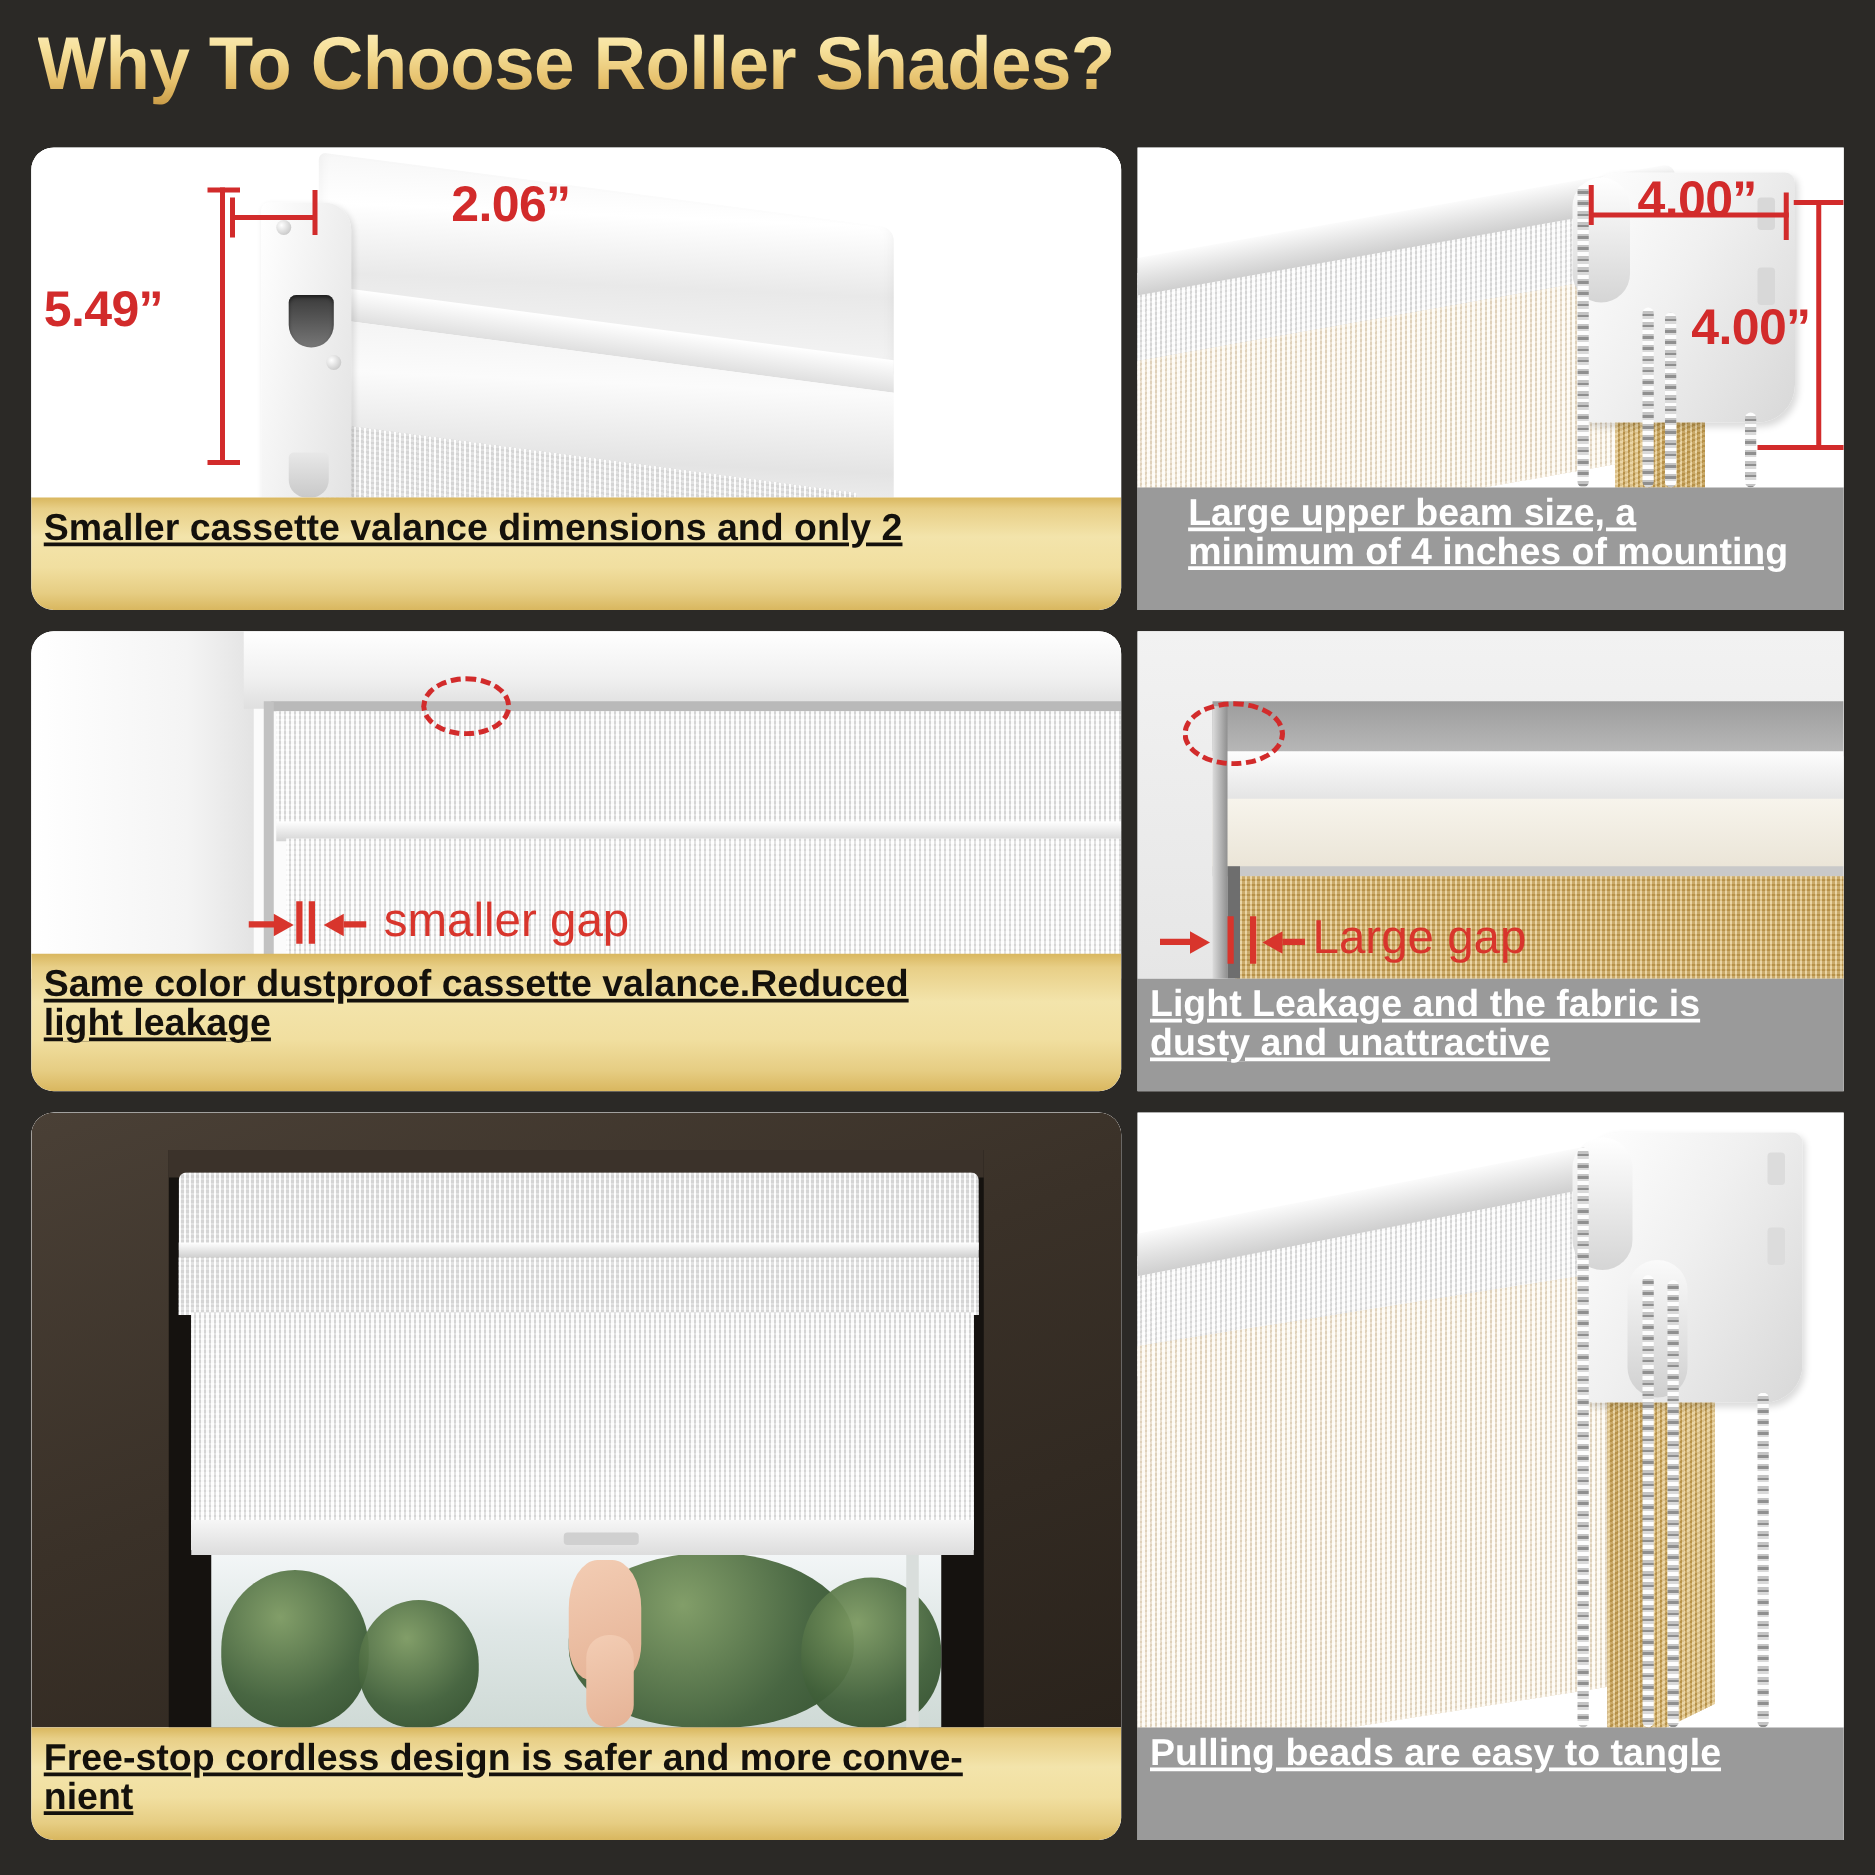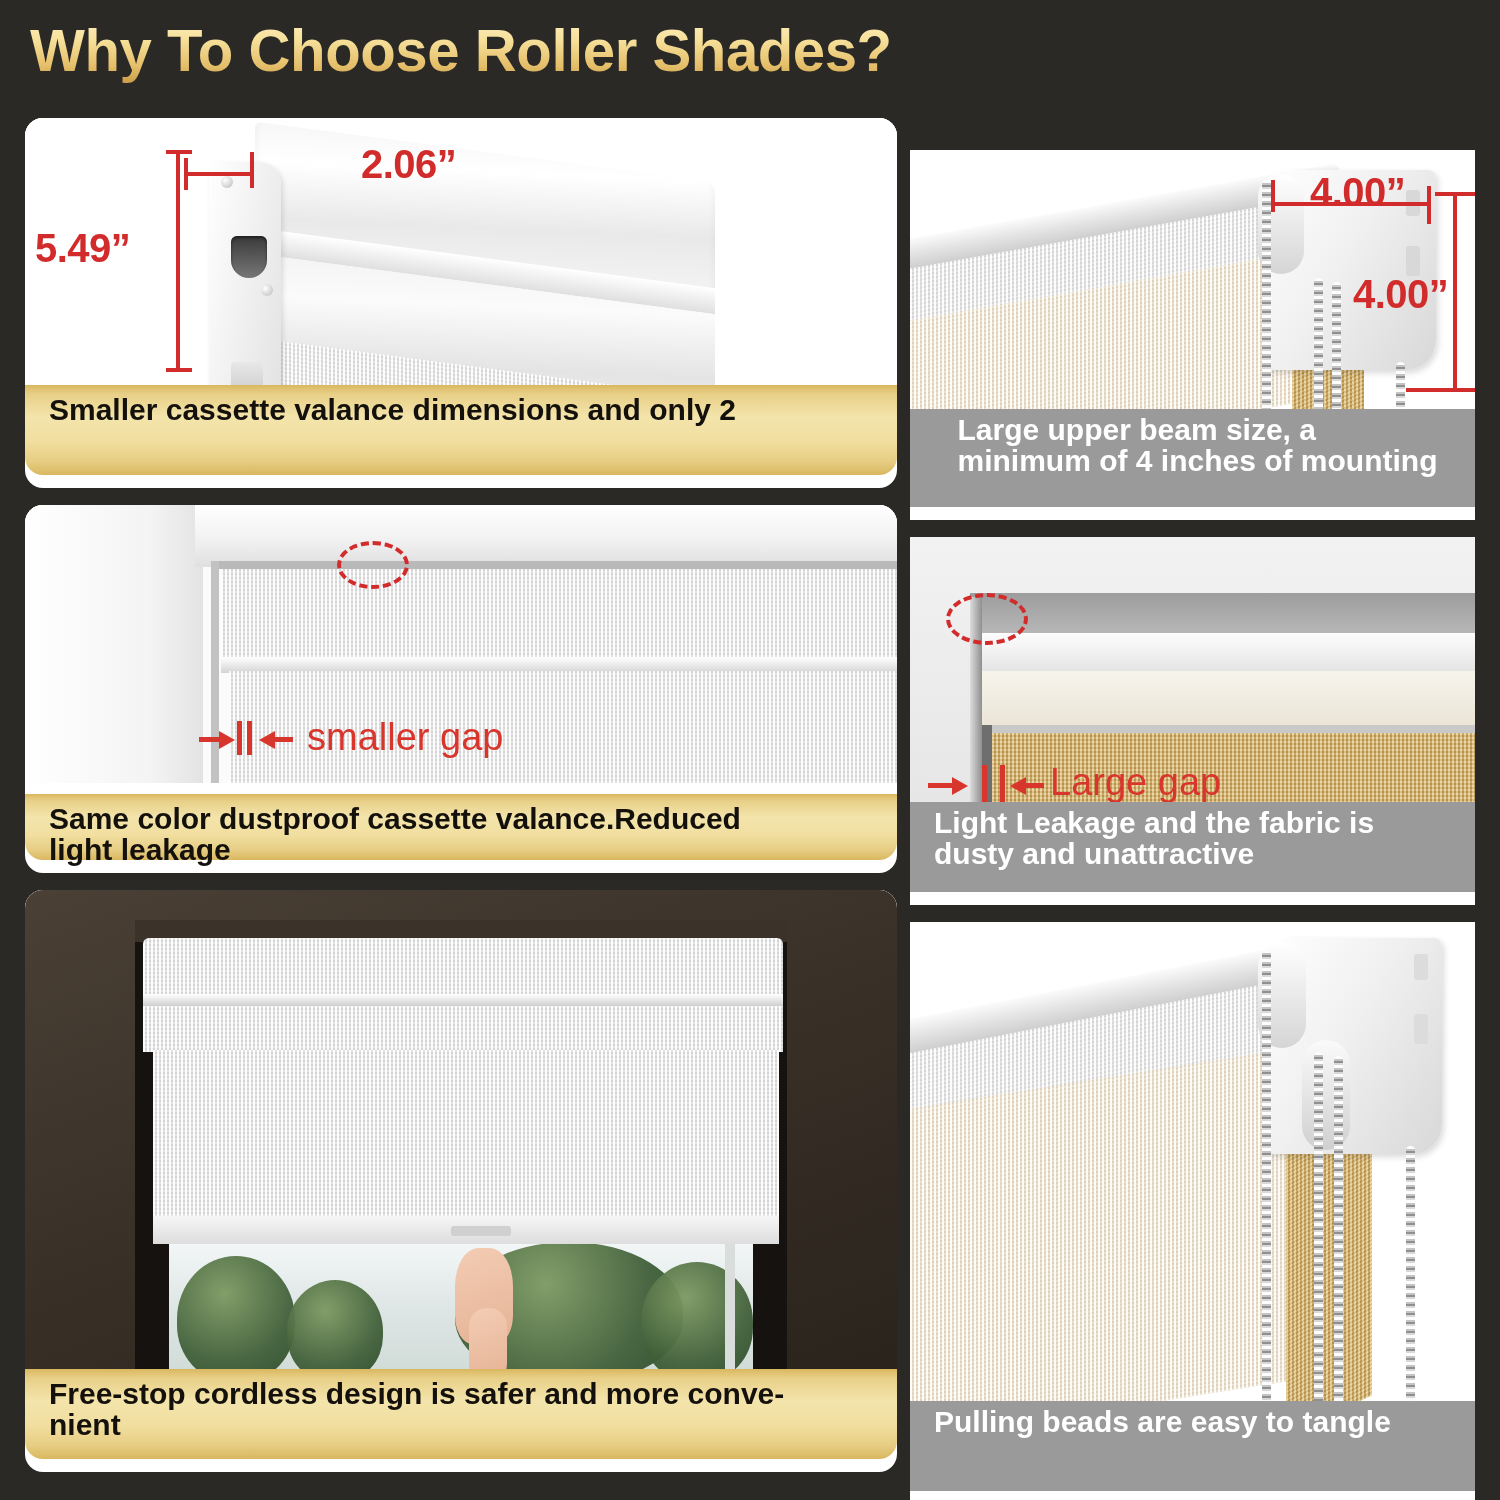--- a/index.html
+++ b/index.html
@@ -23,31 +23,32 @@
     color: transparent;
     -webkit-text-fill-color: transparent;
     white-space: nowrap;
     transform: scaleX(0.97);
     transform-origin: left center;
   }
 
   
   .panel { position: absolute; overflow: hidden; background: #fff; }
   .panel.left  { border-radius: 18px; }
-  .panel.right { border-radius: 0; margin-top: 32px; }
+  .panel.right { border-radius: 0; }
 
   .panel-img { position: absolute; left:0; top:0; right:0; overflow: hidden; background:#fff; }
 
   
   .cap {
-    position: absolute; left: 0; right: 0; bottom: 13px;
+    position: absolute; left: 0; right: 0; bottom: 0;
     display: flex; align-items: center;
-    padding: 6px 14px 10px 24px;
+    padding: 6px 14px 10px 10px;
     font-weight: bold;
     line-height: 1.02;
+    text-decoration: underline;
   }
   .cap.gold {
     background: linear-gradient(180deg,
       #d9b75f 0%, #e8cf87 10%, #f3e4ab 35%, #f1dfa0 62%, #e6cd83 85%, #d9b75f 100%);
     color: #14110c;
     border-radius: 0 0 18px 18px;
     font-size: 30px;
     align-items: flex-start;
     padding-top: 10px;
   }
@@ -279,21 +280,21 @@
 
       <div class="arrow-tail" style="left:174px; top:232px; width:22px;"></div>
       <div class="arrow-r" style="left:194px; top:226px;"></div>
       <div class="tick" style="left:212px; top:216px; width:5px; height:34px; background:#d8352c;"></div>
       <div class="tick" style="left:222px; top:216px; width:5px; height:34px; background:#d8352c;"></div>
       <div class="arrow-l" style="left:234px; top:226px;"></div>
       <div class="arrow-tail" style="left:250px; top:232px; width:18px;"></div>
       <div class="gap-label" style="left:282px; top:211px; font-size:38px;">smaller gap</div>
     </div>
 
-    <div class="cap gold" style="height:66px;">
+    <div class="cap gold" style="height:110px;">
       <div>
         <span>Same color dustproof cassette valance.Reduced</span>
         <span>light leakage</span>
       </div>
     </div>
   </div>
 
   <div class="panel right" style="left:910px; top:505px; width:565px; height:368px;">
     <div class="panel-img" style="height:278px; background:#efefef;">
       <div style="position:absolute; inset:0; background:linear-gradient(180deg,#f2f2f2 0%,#e6e6e6 100%);"></div>

